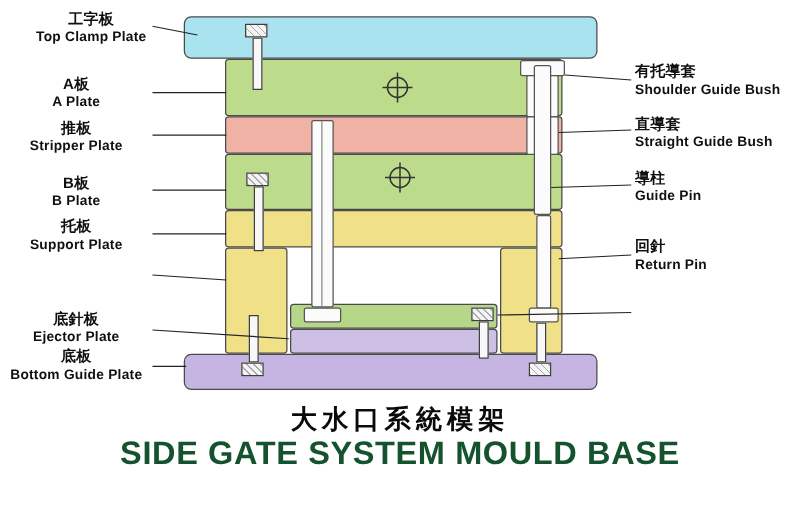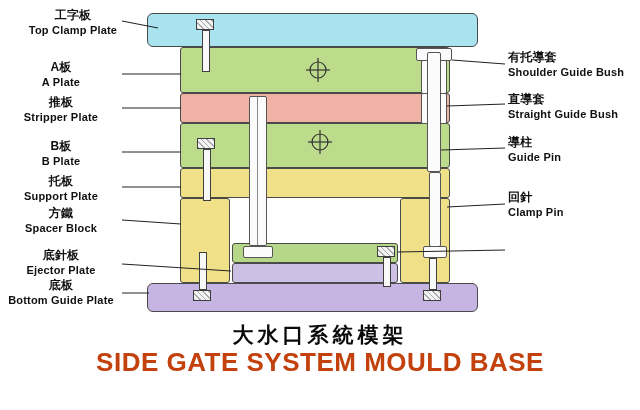--- a/index.html
+++ b/index.html
@@ -30,21 +30,21 @@
   }
   .lbl .zh { display:block; font-size:12px; }
   .lbl .en { display:block; font-size:11px; }
   .rlbl { text-align:left; }
   .title-zh {
     position:absolute; left:0; right:0; top:321px; text-align:center;
     font-size:21px; font-weight:bold; letter-spacing:4px; color:#0a0a0a;
   }
   .title-en {
     position:absolute; left:0; right:0; top:347px; text-align:center;
-    font-size:26px; font-weight:bold; letter-spacing:0.5px; color:#c2410c;
+    font-size:26px; font-weight:bold; letter-spacing:0.5px; color:#14532d;
   }
   svg.overlay { position:absolute; left:0; top:0; pointer-events:none; }
 </style>
 </head>
 <body>
 
 <div class="canvas">
 
   <div class="plate big" style="left:147px; top:13px; width:331px; height:34px; background:#a8e3ef;"></div>
   <div class="plate" style="left:180px; top:47px; width:270px; height:46px; background:#bcdc8c;"></div>
@@ -122,24 +122,20 @@
     <span class="en">Stripper Plate</span>
   </div>
   <div class="lbl" style="left:2px; top:139px; width:118px;">
     <span class="zh">B板</span>
     <span class="en">B Plate</span>
   </div>
   <div class="lbl" style="left:2px; top:174px; width:118px;">
     <span class="zh">托板</span>
     <span class="en">Support Plate</span>
   </div>
-  <div class="lbl" style="left:2px; top:206px; width:118px;">
-    <span class="zh">方鐵</span>
-    <span class="en">Spacer Block</span>
-  </div>
   <div class="lbl" style="left:2px; top:248px; width:118px;">
     <span class="zh">底針板</span>
     <span class="en">Ejector Plate</span>
   </div>
   <div class="lbl" style="left:2px; top:278px; width:118px;">
     <span class="zh">底板</span>
     <span class="en">Bottom Guide Plate</span>
   </div>
 
   <div class="lbl rlbl" style="left:508px; top:50px; width:130px;">
@@ -149,19 +145,19 @@
   <div class="lbl rlbl" style="left:508px; top:92px; width:130px;">
     <span class="zh">直導套</span>
     <span class="en">Straight Guide Bush</span>
   </div>
   <div class="lbl rlbl" style="left:508px; top:135px; width:130px;">
     <span class="zh">導柱</span>
     <span class="en">Guide Pin</span>
   </div>
   <div class="lbl rlbl" style="left:508px; top:190px; width:130px;">
     <span class="zh">回針</span>
-    <span class="en">Clamp Pin</span>
+    <span class="en">Return Pin</span>
   </div>
 
   <div class="title-zh">大水口系統模架</div>
   <div class="title-en">SIDE GATE SYSTEM MOULD BASE</div>
 
 </div>
 
 </body></html>

